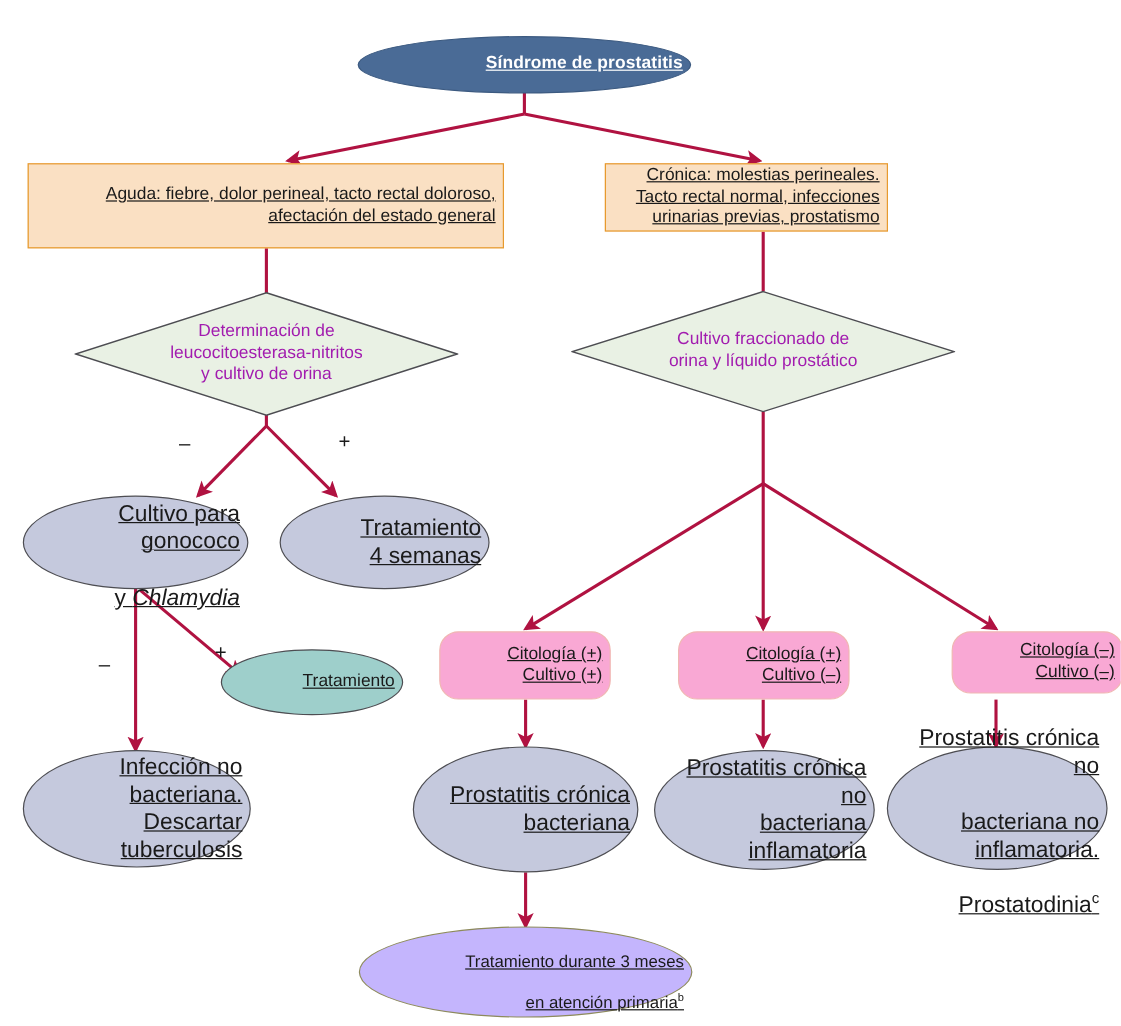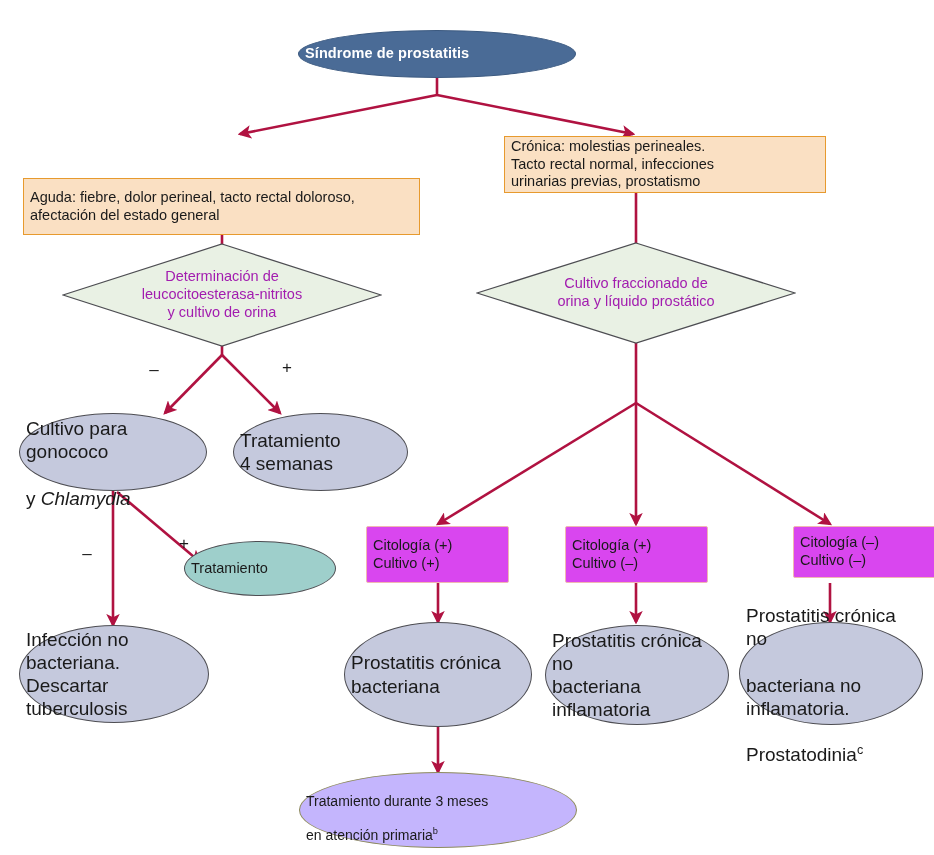--- a/index.html
+++ b/index.html
@@ -24,23 +24,24 @@
     width: 934px;
     height: 855px;
     pointer-events: none;
   }
   .node {
     position: absolute;
     box-sizing: border-box;
     display: flex;
     align-items: center;
     justify-content: center;
-    text-align: left;
+    text-align: right;
     color: #1a1a1a;
     line-height: 1.22;
+    text-decoration: underline;
   }
   .node .txt {
     display: block;
     width: 100%;
     padding: 0 6px;
     box-sizing: border-box;
     white-space: pre-line;
   }
 
   
@@ -102,23 +103,23 @@
   }
   
   .n-ell-yellow {
     background: #c4b5fd;
     border: 1.2px solid #8d8a5c;
     border-radius: 50%;
     font-size: 14px;
   }
   
   .n-rect-pink {
-    background: #d946ef;
+    background: #f9a8d4;
     border: 1.5px solid #f0b7b2;
-    border-radius: 2px;
+    border-radius: 16px;
     font-size: 14.5px;
   }
 
   
   .sign {
     position: absolute;
     font-size: 17px;
     color: #1a1a1a;
     text-align: center;
     width: 18px;
@@ -165,26 +166,26 @@
       <path d="M 830 583 L 830 622" marker-end="url(#ah)"></path>
 
       <path d="M 438 727 L 438 772" marker-end="url(#ah)"></path>
     </g>
   </svg>
 
   <div class="node n-root" style="left:298px; top:30px; width:278px; height:48px;">
     <span class="txt">Síndrome de prostatitis</span>
   </div>
 
-  <div class="node n-rect-orange" style="left:23px; top:136px; width:397px; height:57px;margin-top:42px;">
+  <div class="node n-rect-orange" style="left:23px; top:136px; width:397px; height:71px;">
     <span class="txt">Aguda: fiebre, dolor perineal, tacto rectal doloroso,
 afectación del estado general</span>
   </div>
 
-  <div class="node n-rect-orange" style="left:504px; top:136px; width:322px; height:57px;">
+  <div class="node n-rect-orange" style="left:504px; top:136px; width:236px; height:57px;">
     <span class="txt">Crónica: molestias perineales.
 Tacto rectal normal, infecciones
 urinarias previas, prostatismo</span>
   </div>
 
   <div class="diamond-wrap" style="left:62px; top:243px; width:320px; height:104px;">
     <svg width="320" height="104" viewBox="0 0 320 104">
       <polygon points="160,1 319,52 160,103 1,52" fill="#e9f1e4" stroke="#4d4d52" stroke-width="1.2"></polygon>
     </svg>
     <div class="dlabel">Determinación de

